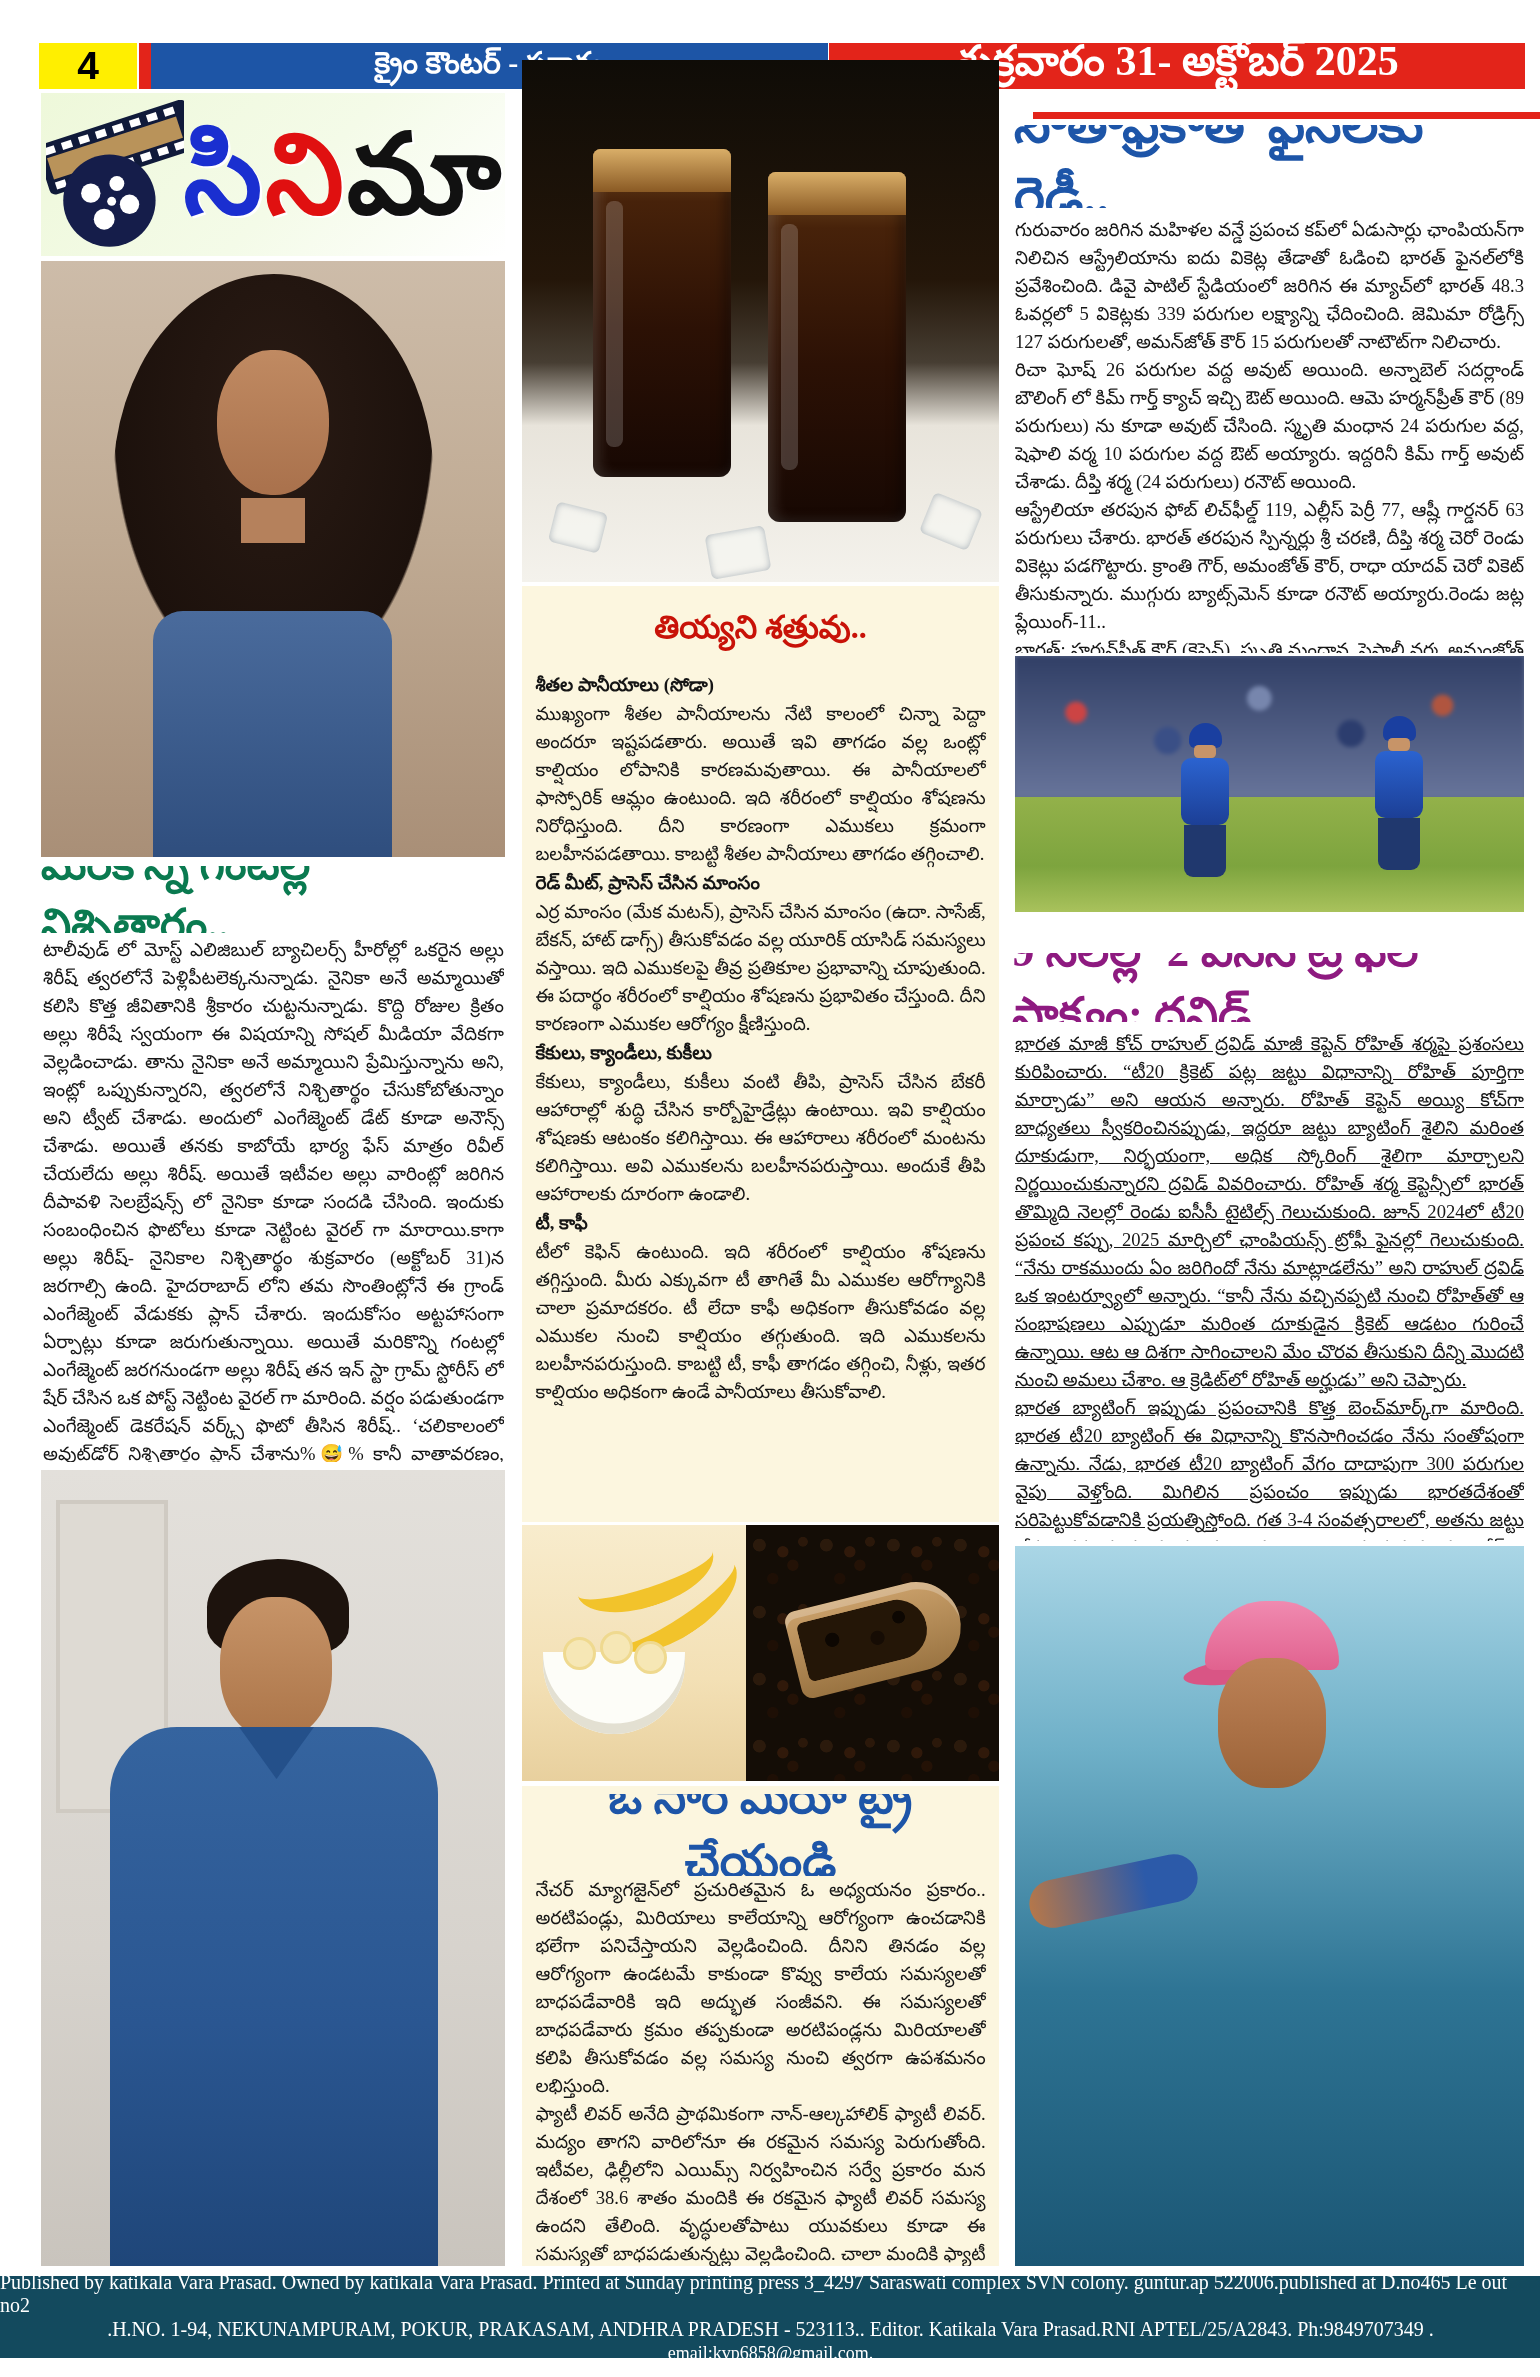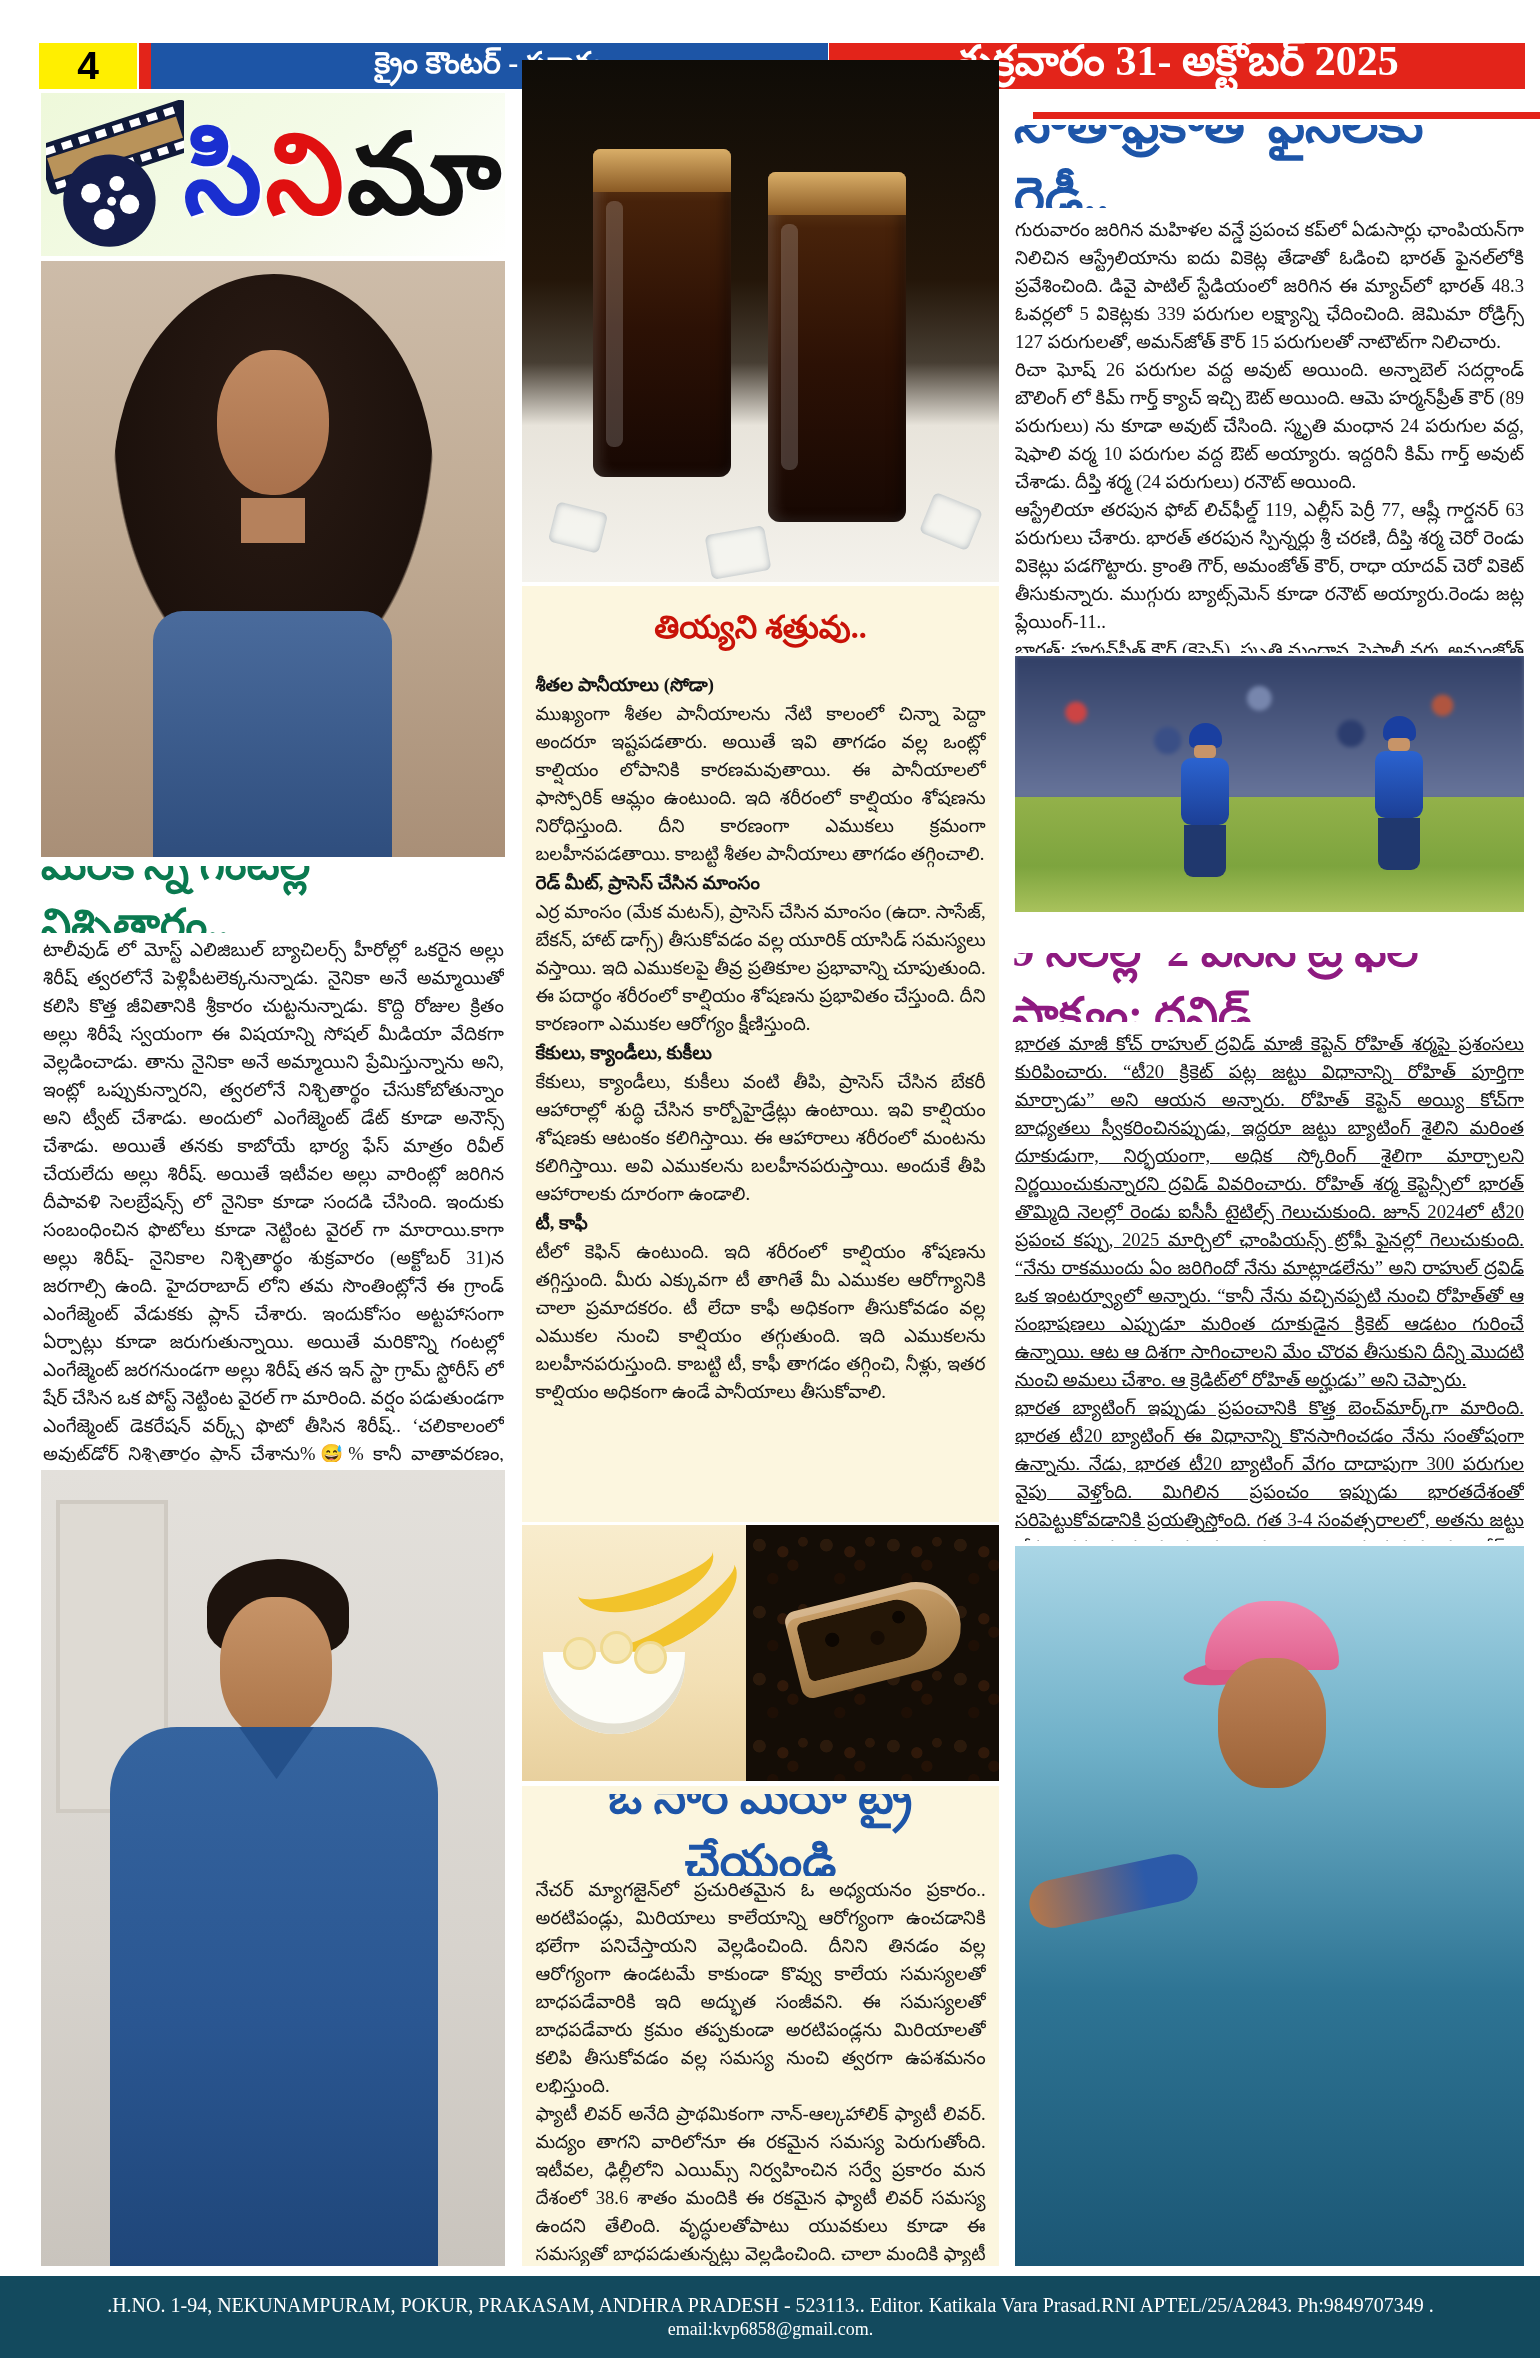--- a/index.html
+++ b/index.html
@@ -308,18 +308,19 @@
   </div>
 
   <div class="photo dravid">
     <div class="d-brim"></div>
     <div class="d-cap"></div>
     <div class="d-face"></div>
     <div class="d-arm"></div>
   </div>
 
   <div class="footer">
+    <div class="f1">Published by katikala Vara Prasad. Owned by katikala Vara Prasad. Printed at Sunday printing press 3_4297 Saraswati complex SVN colony. guntur.ap 522006.published at D.no465 Le out no2</div>
     <div class="f2">.H.NO. 1-94, NEKUNAMPURAM, POKUR, PRAKASAM, ANDHRA PRADESH - 523113.. Editor. Katikala Vara Prasad.RNI APTEL/25/A2843. Ph:9849707349 .</div>
     <div class="f3">email:kvp6858@gmail.com.</div>
   </div>
 
 </div>
 
 
 </body></html>

